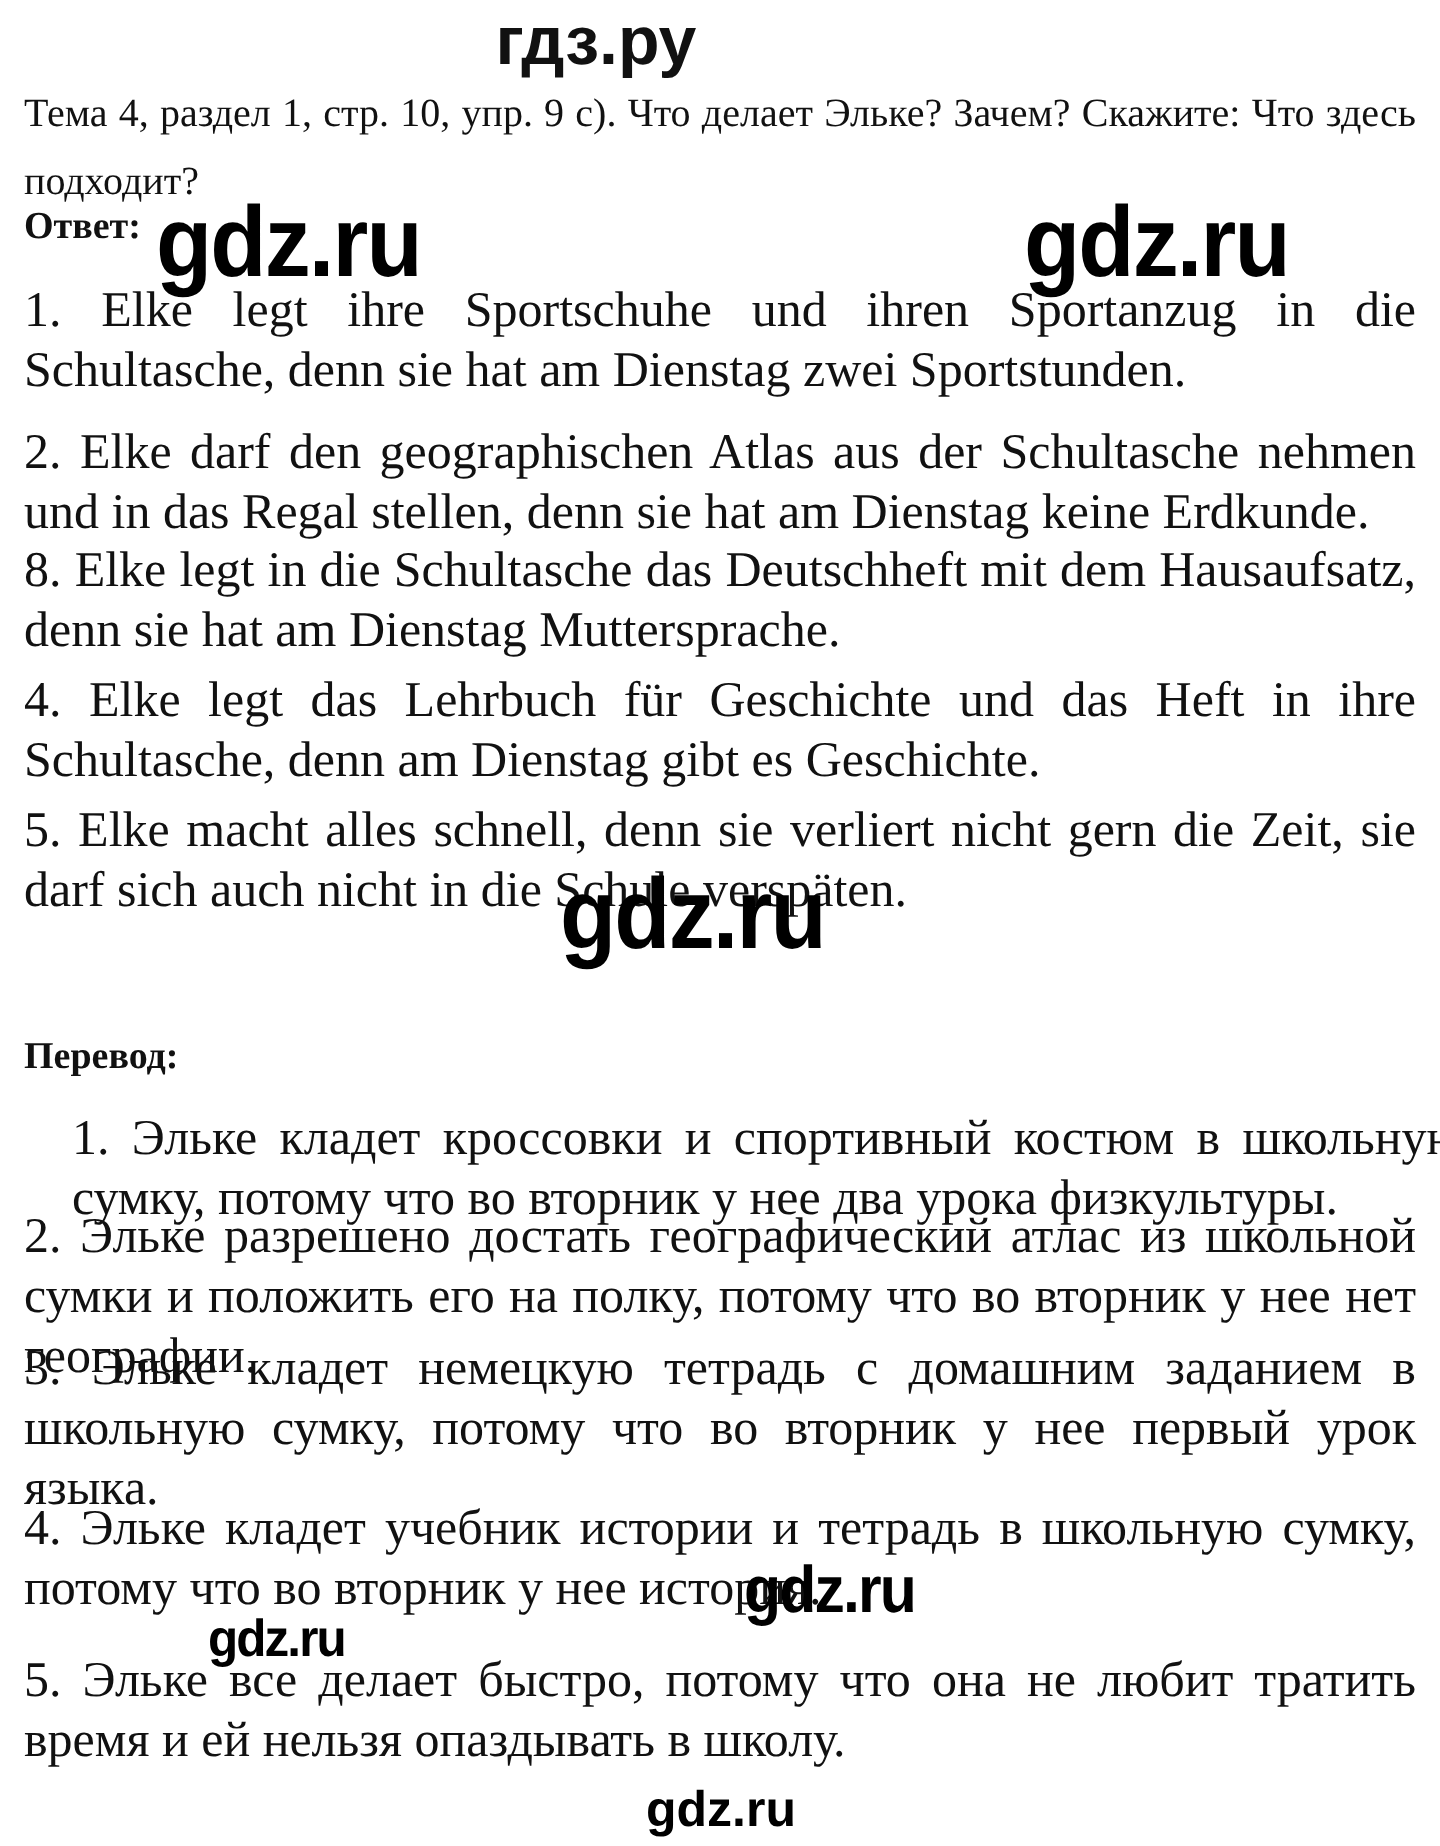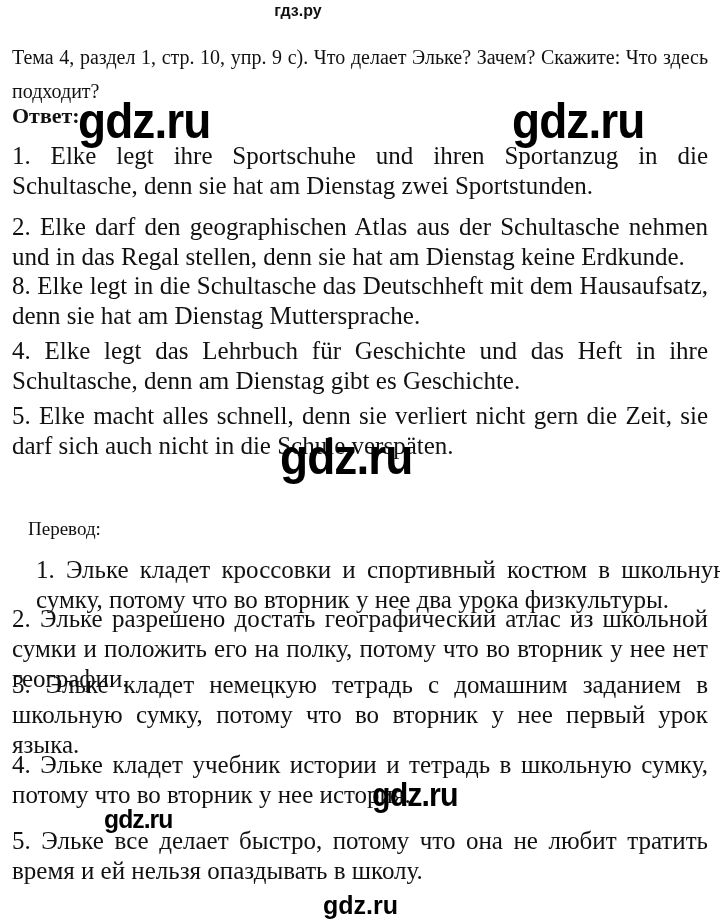--- a/index.html
+++ b/index.html
@@ -1,40 +1,40 @@
 <!DOCTYPE html>
 <html><head>
 <meta charset="utf-8">
 <style>
   html, body { margin: 0; padding: 0; background: #ffffff; }
   body { width: 720px; height: 923px; position: relative; overflow: hidden; color: #111; }
   .serif { font-family: "Liberation Serif", "DejaVu Serif", serif; }
   .sans { font-family: "Liberation Sans", "DejaVu Sans", sans-serif; }
   .header-logo {
     position: absolute; top: 2px; left: 0; width: 596px; text-align: center;
-    font-size: 16px; font-weight: bold; letter-spacing: 0px; color: #111;
+    font-size: 34px; font-weight: bold; letter-spacing: 0px; color: #111;
   }
   .title {
     position: absolute; left: 12px; top: 40px; width: 696px;
     font-size: 20px; font-weight: normal; line-height: 34px; text-align: justify;
     text-align-last: left;
   }
   .answer-label {
-    position: absolute; left: 12px; top: 103px; font-size: 22px; font-weight: bold;
+    position: absolute; left: 12px; top: 103px; font-size: 19px; font-weight: bold;
   }
   .wm { position: absolute; font-weight: bold; color: #000; line-height: 1; letter-spacing: -1px; }
   .wm-big { font-size: 50px; transform: scaleX(0.92); transform-origin: left top; }
   .wm-small { font-size: 26px; transform: scaleX(0.95); transform-origin: left top; }
   .para {
     position: absolute; left: 12px; width: 696px; font-size: 25px; line-height: 30px;
     text-align: justify;
   }
   .para.last-left { text-align-last: left; }
   .section-label {
-    position: absolute; left: 28px; top: 518px; font-size: 19px; font-weight: normal;
+    position: absolute; left: 12px; top: 518px; font-size: 19px; font-weight: bold;
   }
 </style>
 </head>
 <body>
 
 <div class="header-logo sans">гдз.ру</div>
 
 <div class="title serif">Тема 4, раздел 1, стр. 10, упр. 9 с). Что делает Эльке? Зачем? Скажите: Что здесь подходит?</div>
 
 <div class="answer-label serif">Ответ:</div>

